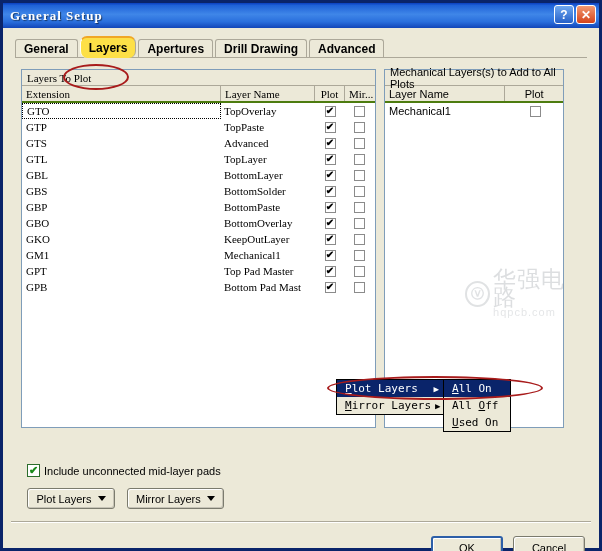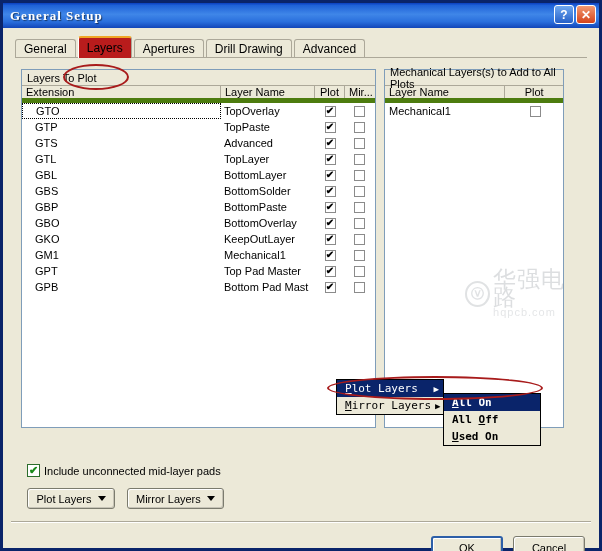--- a/index.html
+++ b/index.html
@@ -19,45 +19,45 @@
           display:flex;align-items:center;justify-content:center;
           color:#fff;font-weight:bold;font-size:12px;font-family:"Liberation Sans",sans-serif;
           box-sizing:border-box;cursor:pointer;}
   .tb-help{background:linear-gradient(to bottom,#6fa8f0,#2560c8);}
   .tb-close{background:linear-gradient(to bottom,#f29a72,#d4431b);}
 
   
   .client{position:absolute;left:0;top:25px;right:0;bottom:0;background:#ece9d8;}
 
   
-  .tabstrip{position:absolute;left:12px;top:8px;display:flex;align-items:flex-end;height:22px;}
+  .tabstrip{position:absolute;left:12px;top:8px;display:flex;align-items:flex-end;height:22px;font-weight:bold;}
   .tab{height:19px;padding:0 8px;margin-right:2px;box-sizing:border-box;
        background:#ece9d8;border:1px solid #aca899;border-bottom:none;
        border-radius:3px 3px 0 0;display:flex;align-items:center;
        font-size:12px;font-family:"Liberation Sans",sans-serif;color:#000;cursor:pointer;}
-  .tab.active{height:22px;background:#b91c1c;border-top:2px solid #f0a726;
-              border-left:1px solid #fff;position:relative;z-index:3;}
+  .tab.active{height:22px;background:#fde047;border-top:2px solid #f0a726;
+              border-left:1px solid #fff;position:relative;z-index:3;border-radius:7px;}
   .tabline{position:absolute;left:12px;top:29px;right:12px;height:1px;background:#aca899;}
 
   
   .panel{position:absolute;background:#ffffff;border:1px solid #7f9db9;box-sizing:border-box;}
-  .panel-left{left:18px;top:41px;width:355px;height:359px;}
+  .panel-left{left:18px;top:41px;width:355px;height:359px;font-family:Liberation Serif, serif;}
   .panel-right{left:381px;top:41px;width:180px;height:359px;}
 
   .grp-head{height:16px;background:#ece9d8;border-bottom:1px solid #aca899;
             display:flex;align-items:center;padding-left:5px;font-size:11px;box-sizing:border-box;}
 
-  .hdr-row{display:flex;height:17px;background:#ece9d8;border-bottom:5px solid #4d7c0f;
+  .hdr-row{display:flex;height:17px;background:#ece9d8;border-bottom:2px solid #4d7c0f;
            box-sizing:border-box;font-size:11px;}
   .hdr-cell{display:flex;align-items:center;padding-left:4px;box-sizing:border-box;
             border-right:1px solid #aca899;overflow:hidden;white-space:nowrap;cursor:pointer;}
 
   .rows{position:relative;}
   .row{display:flex;height:16px;align-items:center;font-size:11px;box-sizing:border-box;}
-  .row .c-ext{width:199px;padding-left:13px;box-sizing:border-box;white-space:nowrap;overflow:hidden;}
+  .row .c-ext{width:199px;padding-left:4px;box-sizing:border-box;white-space:nowrap;overflow:hidden;}
   .row .c-name{width:94px;padding-left:3px;box-sizing:border-box;white-space:nowrap;overflow:hidden;}
   .row .c-plot{width:30px;display:flex;align-items:center;justify-content:center;}
   .row .c-mir{width:28px;display:flex;align-items:center;justify-content:center;}
   .row.focus .c-ext{border:1px dotted #000;height:16px;display:flex;align-items:center;}
 
   .cb{width:11px;height:11px;border:1px solid #8b8b8b;background:#fff;box-sizing:border-box;
       display:flex;align-items:center;justify-content:center;cursor:pointer;}
   .cb .tick{font-size:10px;line-height:10px;color:#000;font-weight:bold;}
 
   
@@ -73,21 +73,21 @@
            font-size:13px;font-weight:bold;margin-right:3px;box-sizing:border-box;}
   .wm-cn{font-family:"DejaVu Sans",sans-serif;font-size:23px;color:#8f959b;
          letter-spacing:1px;line-height:18px;}
   .wm-en{font-family:"Liberation Sans",sans-serif;font-size:11px;color:#a6abb0;
          letter-spacing:1px;line-height:12px;}
 
   
   .menu{position:absolute;background:#ece9d8;border:1px solid #000;box-sizing:border-box;
         font-family:"DejaVu Sans Mono","Liberation Mono",monospace;font-size:11px;}
   .menu-main{left:333px;top:351px;width:108px;}
-  .menu-sub{left:440px;top:365px;width:98px;font-weight:bold;}
+  .menu-sub{left:440px;top:351px;width:68px;}
   .mi{height:17px;display:flex;align-items:center;padding:0 4px 0 8px;
       box-sizing:border-box;white-space:nowrap;cursor:pointer;position:relative;}
   .mi.sel{background:#0a246a;color:#ffffff;}
   .mi .lbl{flex:1;}
   .mi u{text-decoration:underline;}
   .arrow{font-size:9px;margin-left:4px;}
 
   
   .ink{position:absolute;border:2px solid #a81b1b;border-radius:50%;
        pointer-events:none;box-sizing:border-box;}

